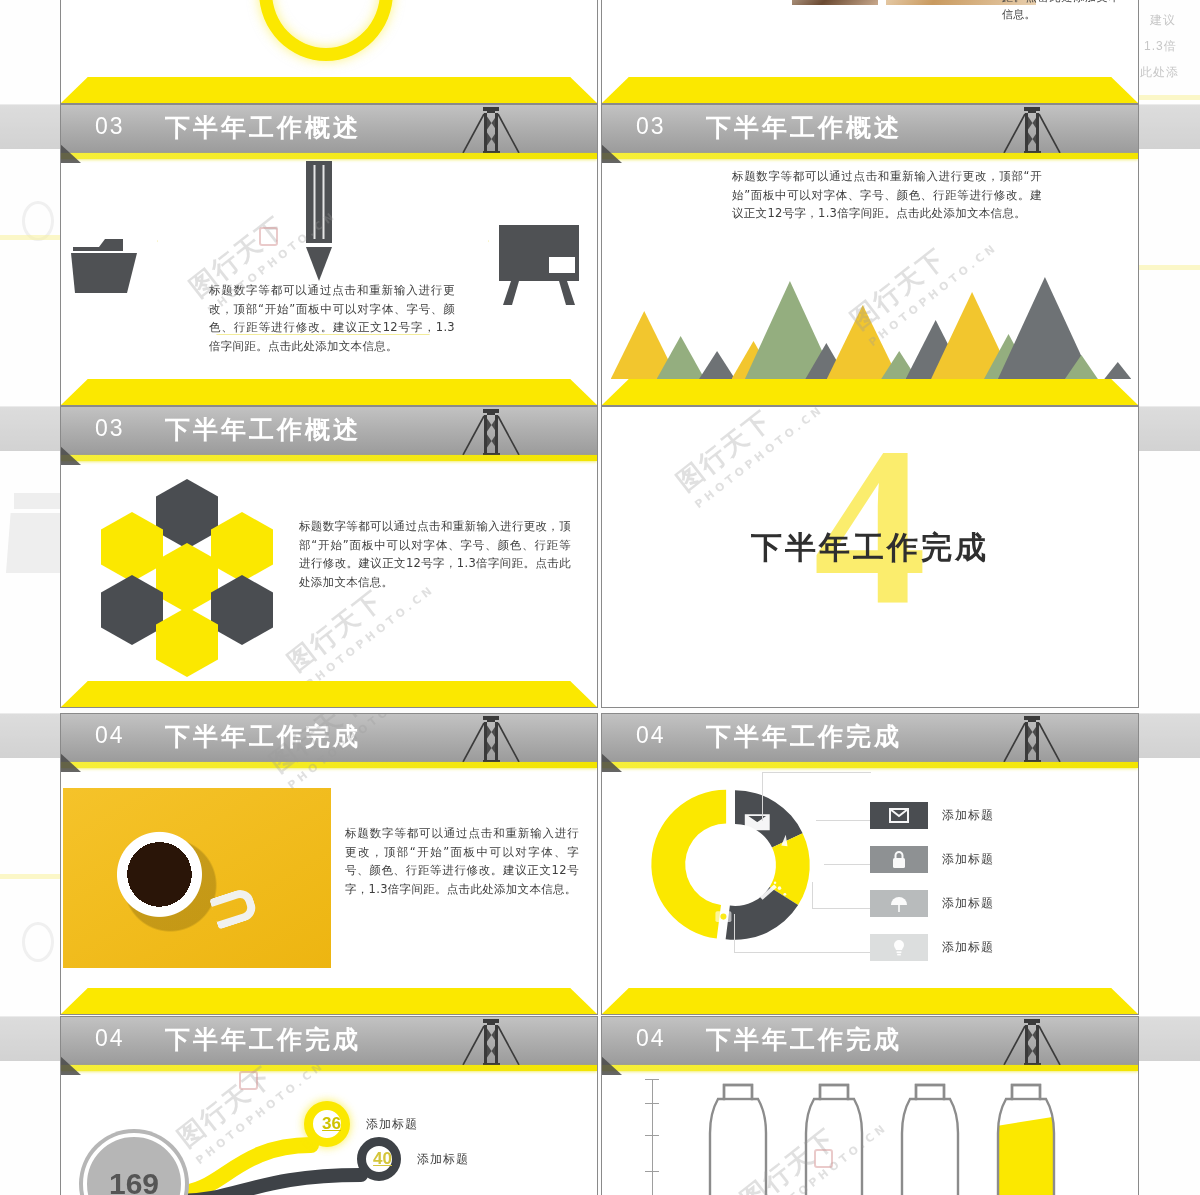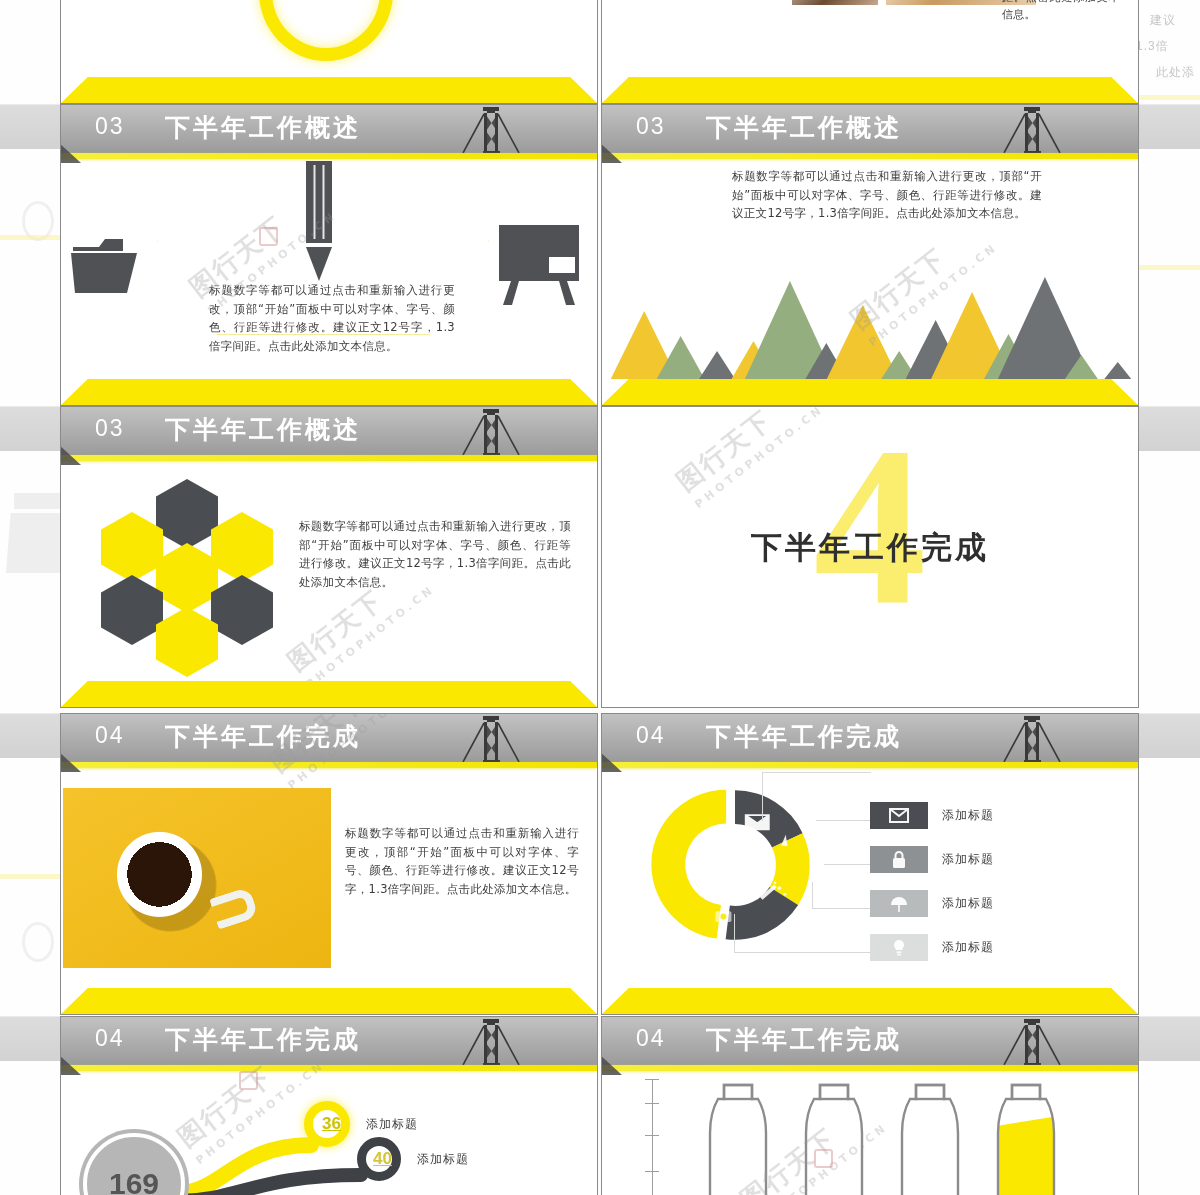--- a/index.html
+++ b/index.html
@@ -160,22 +160,22 @@
     <div class="bleed-band" style="top:1016px;">
         <div class="bleed-hdr"></div>
       </div>
   </div>
 
   <div class="bleed right">
     <div class="bleed-band" style="top:-198px;">
 
       <div class="bleed-txt" style="left:4px;top:178px;">色、行</div>
       <div class="bleed-txt" style="left:14px;top:204px;">建议</div>
-      <div class="bleed-txt" style="left:0;top:230px;">1.3倍</div>
-      <div class="bleed-txt" style="left:20px;top:256px;">此处添</div>
+      <div class="bleed-txt" style="left:8px;top:230px;">1.3倍</div>
+      <div class="bleed-txt" style="left:4px;top:256px;">此处添</div>
       <div class="bleed-ylw" style="top:292px;"></div>
     </div>
     <div class="bleed-band" style="top:104px;">
         <div class="bleed-hdr"></div>
       <div class="bleed-ylw" style="top:160px;"></div>
     </div>
     <div class="bleed-band" style="top:406px;">
         <div class="bleed-hdr"></div>
       </div>
     <div class="bleed-band" style="top:713px;">

